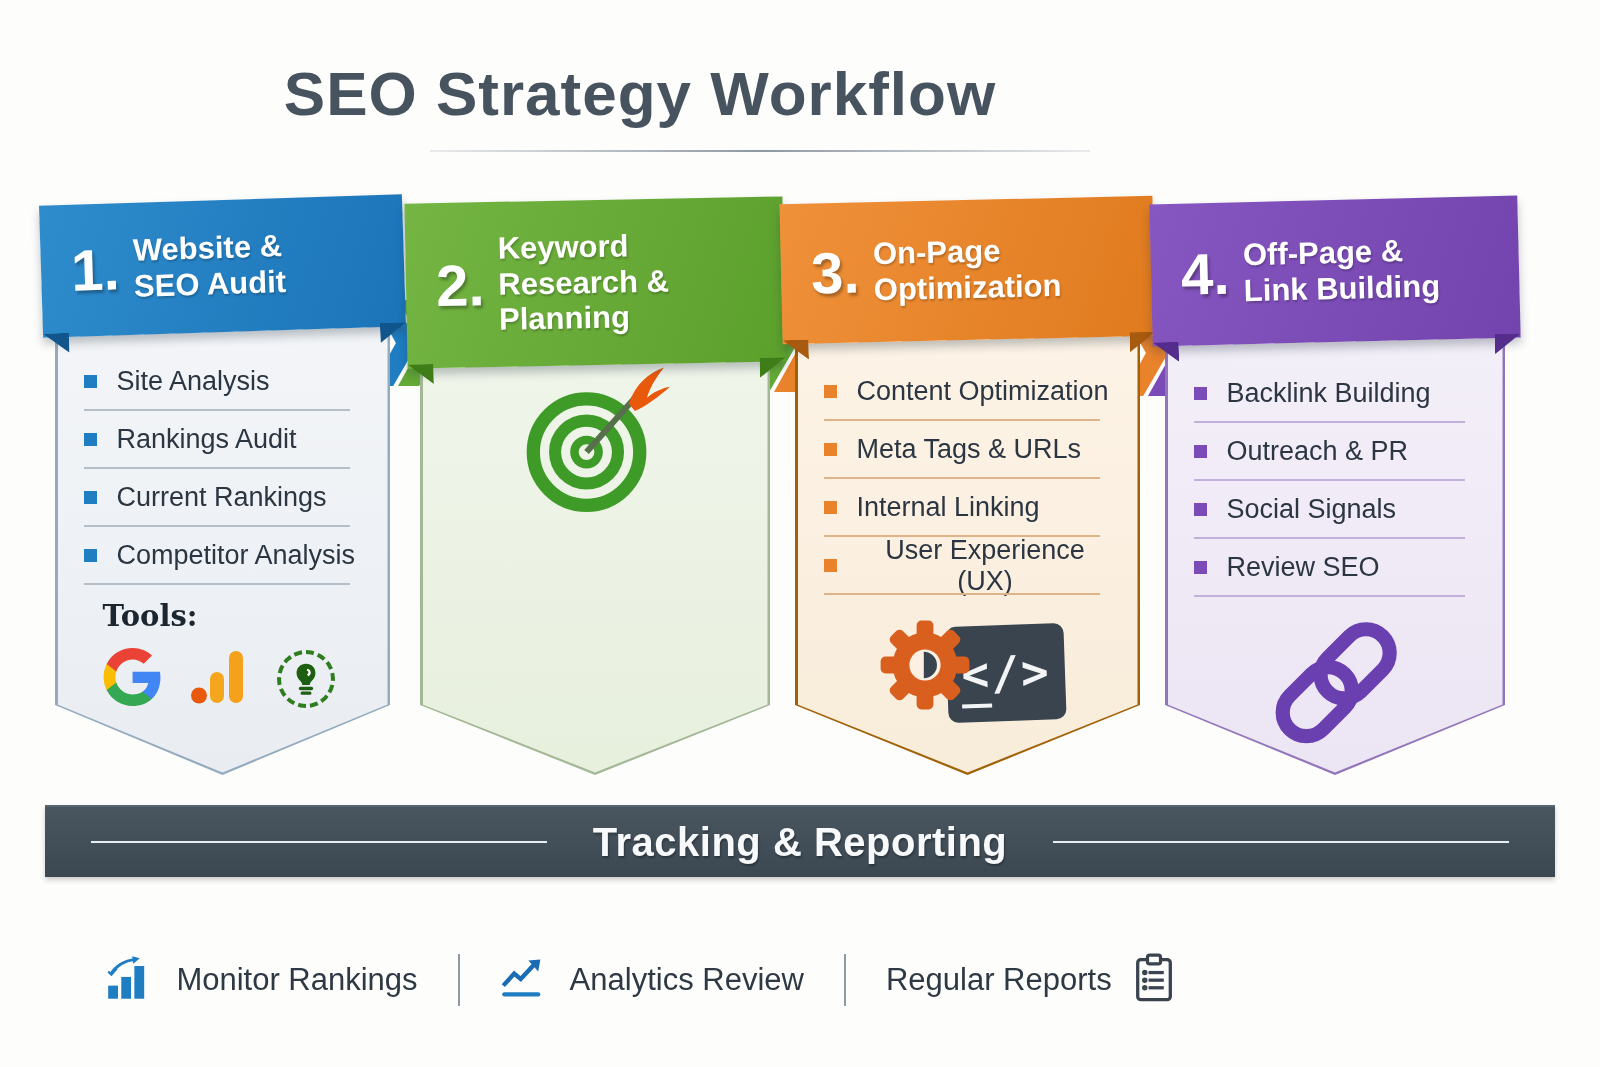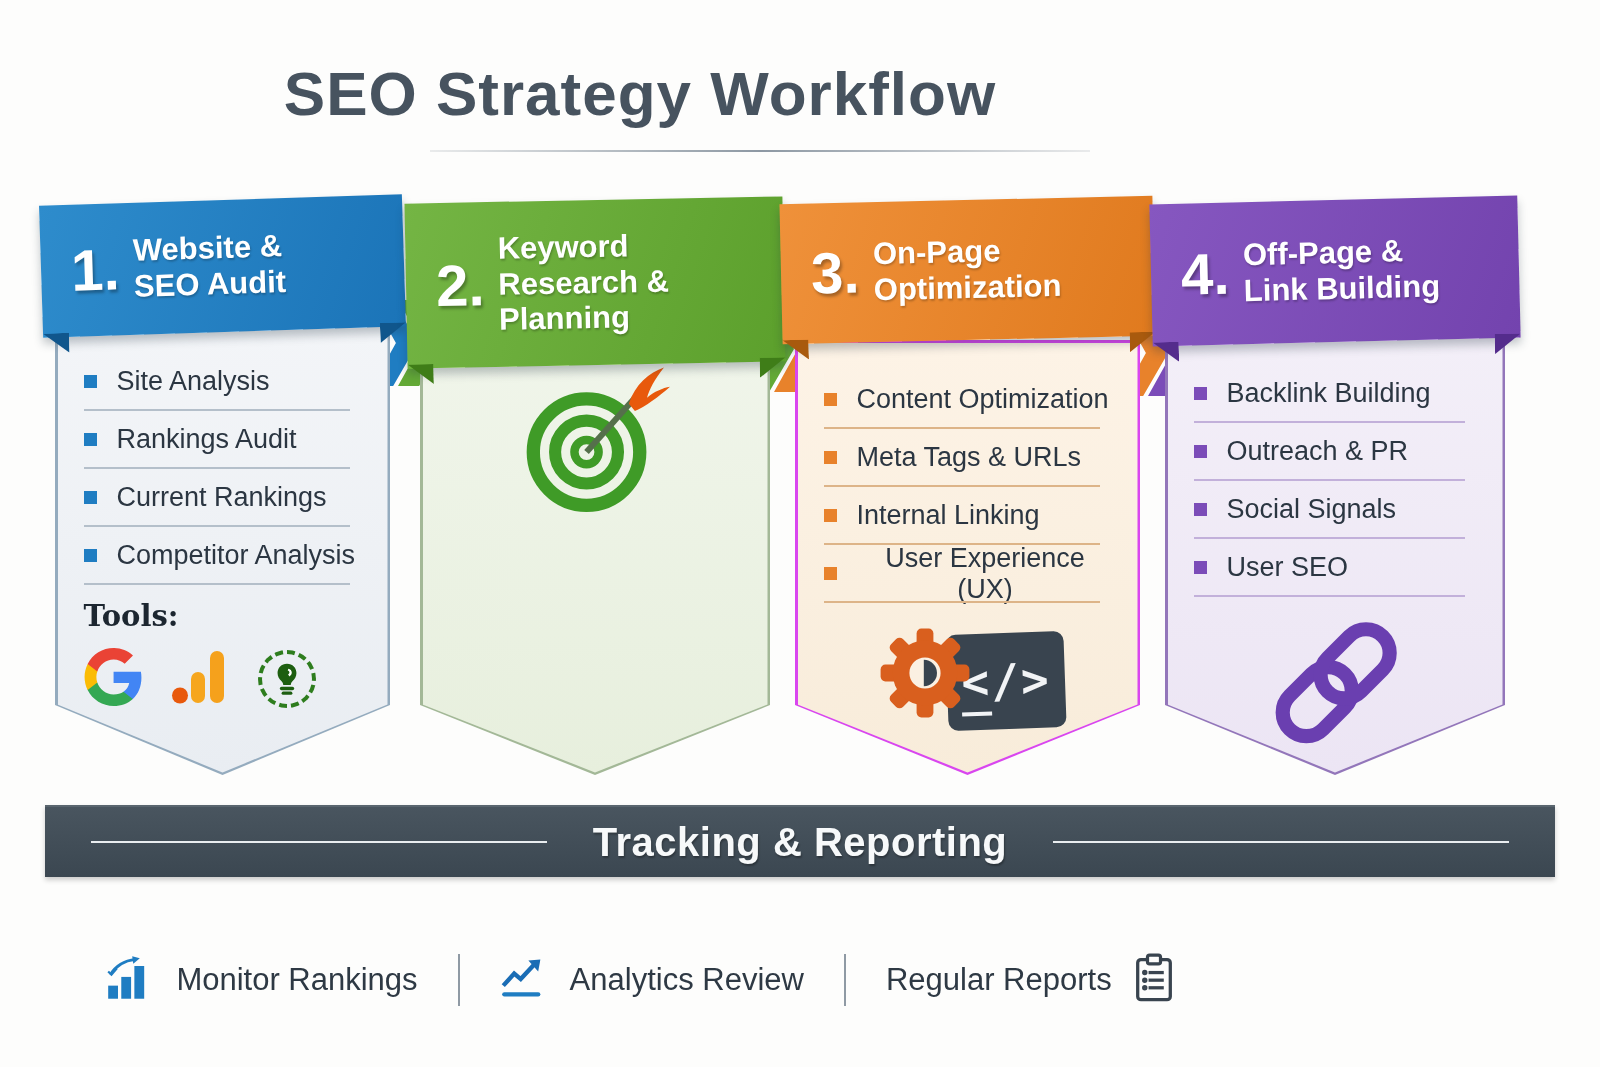--- a/index.html
+++ b/index.html
@@ -23,21 +23,21 @@
   
   .panel-border { position:absolute; left:0; right:0; bottom:0; z-index:2;
     clip-path: polygon(0 0, 100% 0, 100% calc(100% - 70px), 50% 100%, 0 calc(100% - 70px));
     filter: drop-shadow(0 5px 4px rgba(50,70,90,.28)); }
   .panel { position:absolute; inset:2.5px;
     clip-path: polygon(0 0, 100% 0, 100% calc(100% - 68px), 50% 100%, 0 calc(100% - 68px)); }
   .c1 .panel-border { top:122px; background:#94abbe; }
   .c1 .panel { background:linear-gradient(180deg,#f3f5f8,#e9edf2); }
   .c2 .panel-border { top:152px; background:#a3b897; }
   .c2 .panel { background:linear-gradient(180deg,#f0f5ea,#e7efdd); }
-  .c3 .panel-border { top:140px; background:#d946ef; }
+  .c3 .panel-border { top:132px; background:#a16207; }
   .c3 .panel { background:linear-gradient(180deg,#fdf3e6,#f8ecda); }
   .c4 .panel-border { top:134px; background:#9376ba; }
   .c4 .panel { background:linear-gradient(180deg,#f3eff8,#ece5f4); }
 
   
   .banner { position:absolute; left:-14px; right:-14px; top:0; z-index:3;
     display:flex; align-items:center; padding-left:30px;
     box-shadow:0 6px 10px rgba(30,45,60,.28); }
   .c1 .banner { height:132px; transform:rotate(-1.8deg);
     background:linear-gradient(110deg,#2e8ccc,#1b74b8); }
@@ -67,21 +67,21 @@
   .items li { position:relative; height:58px; display:flex; align-items:center; }
   .items li::after { content:""; position:absolute; left:0; right:14px; bottom:0; height:1.5px; }
   .c1 .items li::after { background:#b4bfca; } .c2 .items li::after { background:#b4c6a6; }
   .c3 .items li::after { background:#ddb488; } .c4 .items li::after { background:#c2b0da; }
   .bullet { width:13px; height:13px; flex:0 0 13px; margin-right:20px; }
   .c1 .bullet { background:#1f7dc2; } .c2 .bullet { background:#63a936; }
   .c3 .bullet { background:#e8822b; } .c4 .bullet { background:#7b4cb8; }
   .item-label { font-size:27px; color:#2b3642;text-align:center; }
 
   
-  .tools { padding:14px 24px 0 26px; }
+  .tools { padding:14px 24px 0 26px;margin-left:19px; }
   .tools-label { font-family:"DejaVu Serif", serif; font-weight:700; font-size:29px; color:#1c2630; }
   .tools-icons { display:flex; align-items:center; gap:26px; margin-top:12px; }
   .badge-circle { width:58px; height:58px; border:4px dashed #2e7d1e; border-radius:50%;
     display:flex; align-items:center; justify-content:center; }
 
   
   .panel-icon { display:flex; justify-content:center; margin-top:10px; }
 
   .gearcode { position:relative; width:210px; height:130px; margin-top:6px; }
   .code-box { position:absolute; right:8px; top:14px; width:118px; height:96px;
@@ -266,21 +266,21 @@
           <li>
               <span class="bullet"></span>
               <span class="item-label">Outreach &amp; PR</span>
             </li>
           <li>
               <span class="bullet"></span>
               <span class="item-label">Social Signals</span>
             </li>
           <li>
               <span class="bullet"></span>
-              <span class="item-label">User SEO</span>
+              <span class="item-label">Review SEO</span>
             </li>
         </ul>
         <div class="panel-icon">
           <svg viewBox="0 0 120 120" width="142" height="142" fill="none" stroke="#6a3fb0" stroke-width="12" aria-hidden="true">
             <rect x="25" y="47" width="40" height="66" rx="20" transform="rotate(45 45 80)"></rect>
             <rect x="57" y="15" width="40" height="66" rx="20" transform="rotate(45 77 48)"></rect>
           </svg>
         </div>
       </div>
     </div>

